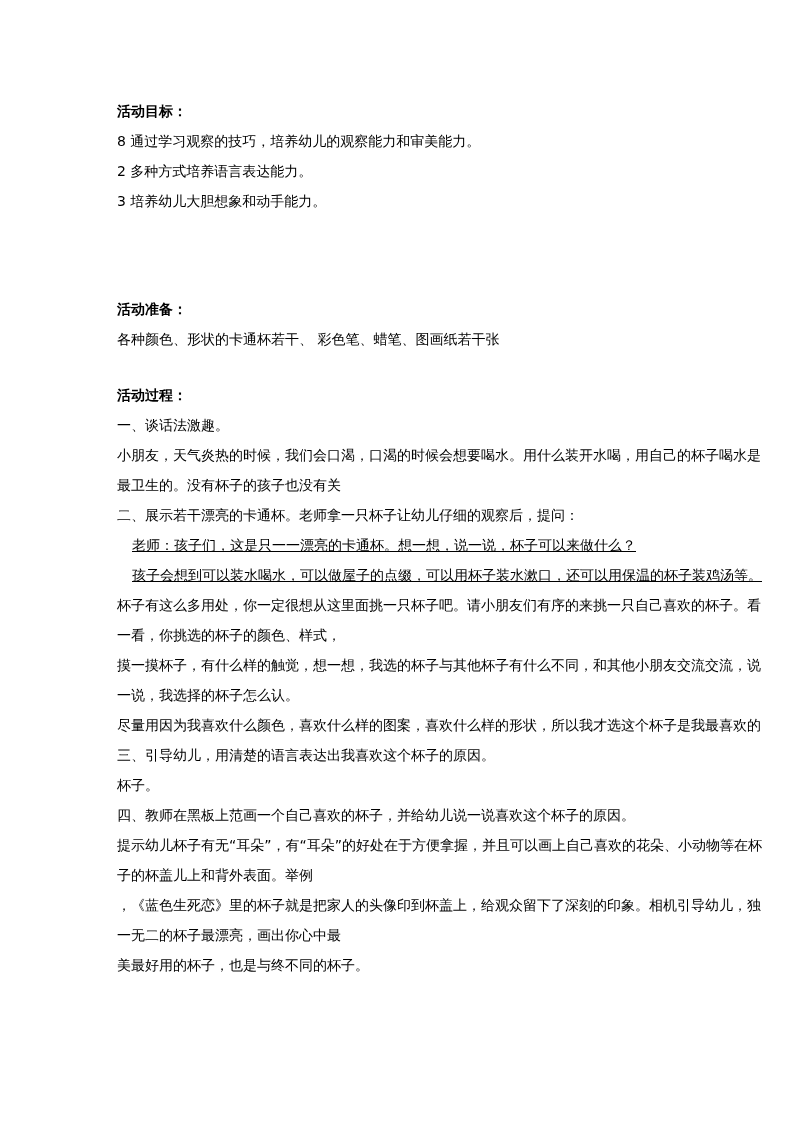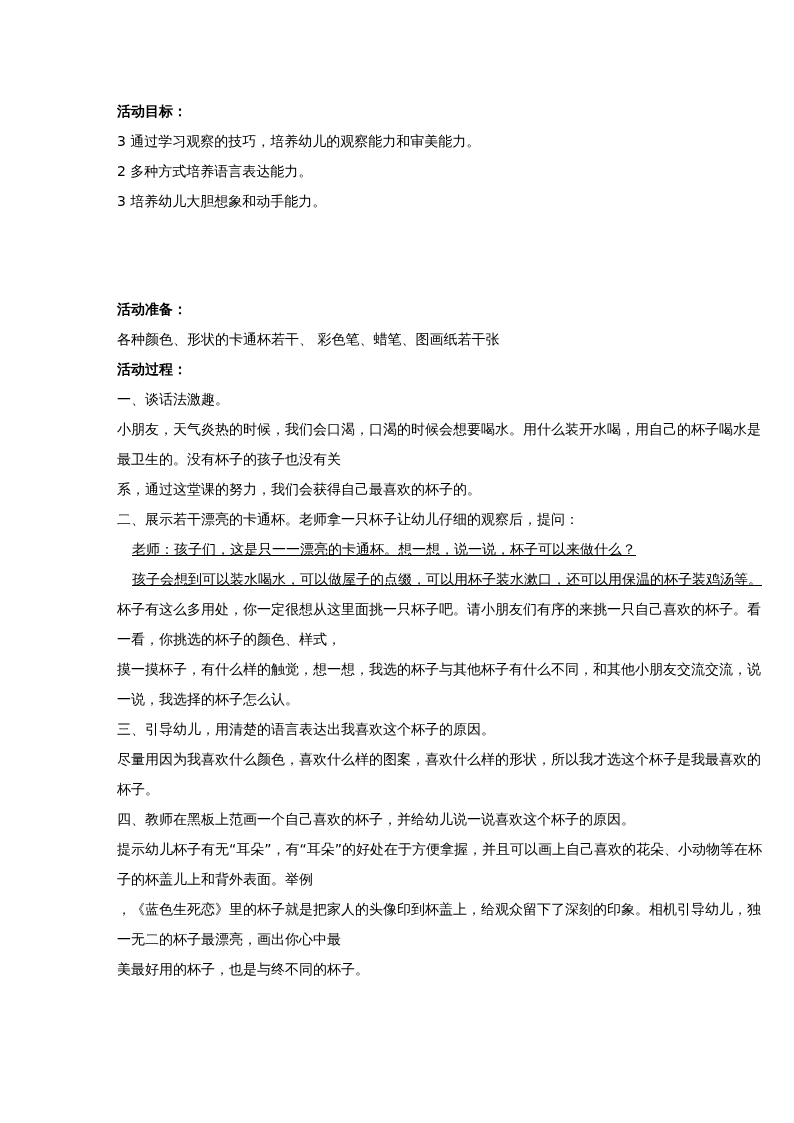--- a/index.html
+++ b/index.html
@@ -29,56 +29,55 @@
     line-height: 30px;
     height: 30px;
     white-space: pre;
   }
   .line {
     line-height: 30px;
     height: 30px;
     white-space: pre;
   }
   .sec-prep { margin-top: 78px; }
-  .sec-proc { }
+  .sec-proc { margin-top: 26px; }
   .indent { padding-left: 15px; text-decoration: underline; }
 </style>
 </head>
 <body>
 
 <div class="page">
   <div class="content">
 
     <div class="section">
       <h2 class="heading">活动目标：</h2>
-      <div class="line">3 通过学习观察的技巧，培养幼儿的观察能力和审美能力。</div>
+      <div class="line">8 通过学习观察的技巧，培养幼儿的观察能力和审美能力。</div>
       <div class="line">2 多种方式培养语言表达能力。</div>
       <div class="line">3 培养幼儿大胆想象和动手能力。</div>
     </div>
 
     <div class="section sec-prep">
       <h2 class="heading">活动准备：</h2>
       <div class="line">各种颜色、形状的卡通杯若干、 彩色笔、蜡笔、图画纸若干张</div>
     </div>
 
     <div class="section sec-proc">
       <h2 class="heading">活动过程：</h2>
       <div class="line">一、谈话法激趣。</div>
       <div class="line">小朋友，天气炎热的时候，我们会口渴，口渴的时候会想要喝水。用什么装开水喝，用自己的杯子喝水是</div>
       <div class="line">最卫生的。没有杯子的孩子也没有关</div>
-      <div class="line">系，通过这堂课的努力，我们会获得自己最喜欢的杯子的。</div>
       <div class="line">二、展示若干漂亮的卡通杯。老师拿一只杯子让幼儿仔细的观察后，提问：</div>
       <div class="line indent">老师：孩子们，这是只一一漂亮的卡通杯。想一想，说一说，杯子可以来做什么？</div>
       <div class="line indent">孩子会想到可以装水喝水，可以做屋子的点缀，可以用杯子装水漱口，还可以用保温的杯子装鸡汤等。</div>
       <div class="line">杯子有这么多用处，你一定很想从这里面挑一只杯子吧。请小朋友们有序的来挑一只自己喜欢的杯子。看</div>
       <div class="line">一看，你挑选的杯子的颜色、样式，</div>
       <div class="line">摸一摸杯子，有什么样的触觉，想一想，我选的杯子与其他杯子有什么不同，和其他小朋友交流交流，说</div>
       <div class="line">一说，我选择的杯子怎么认。</div>
+      <div class="line">尽量用因为我喜欢什么颜色，喜欢什么样的图案，喜欢什么样的形状，所以我才选这个杯子是我最喜欢的</div>
       <div class="line">三、引导幼儿，用清楚的语言表达出我喜欢这个杯子的原因。</div>
-      <div class="line">尽量用因为我喜欢什么颜色，喜欢什么样的图案，喜欢什么样的形状，所以我才选这个杯子是我最喜欢的</div>
       <div class="line">杯子。</div>
       <div class="line">四、教师在黑板上范画一个自己喜欢的杯子，并给幼儿说一说喜欢这个杯子的原因。</div>
       <div class="line">提示幼儿杯子有无“耳朵”，有“耳朵”的好处在于方便拿握，并且可以画上自己喜欢的花朵、小动物等在杯</div>
       <div class="line">子的杯盖儿上和背外表面。举例</div>
       <div class="line">，《蓝色生死恋》里的杯子就是把家人的头像印到杯盖上，给观众留下了深刻的印象。相机引导幼儿，独</div>
       <div class="line">一无二的杯子最漂亮，画出你心中最</div>
       <div class="line">美最好用的杯子，也是与终不同的杯子。</div>
     </div>
 
   </div>

